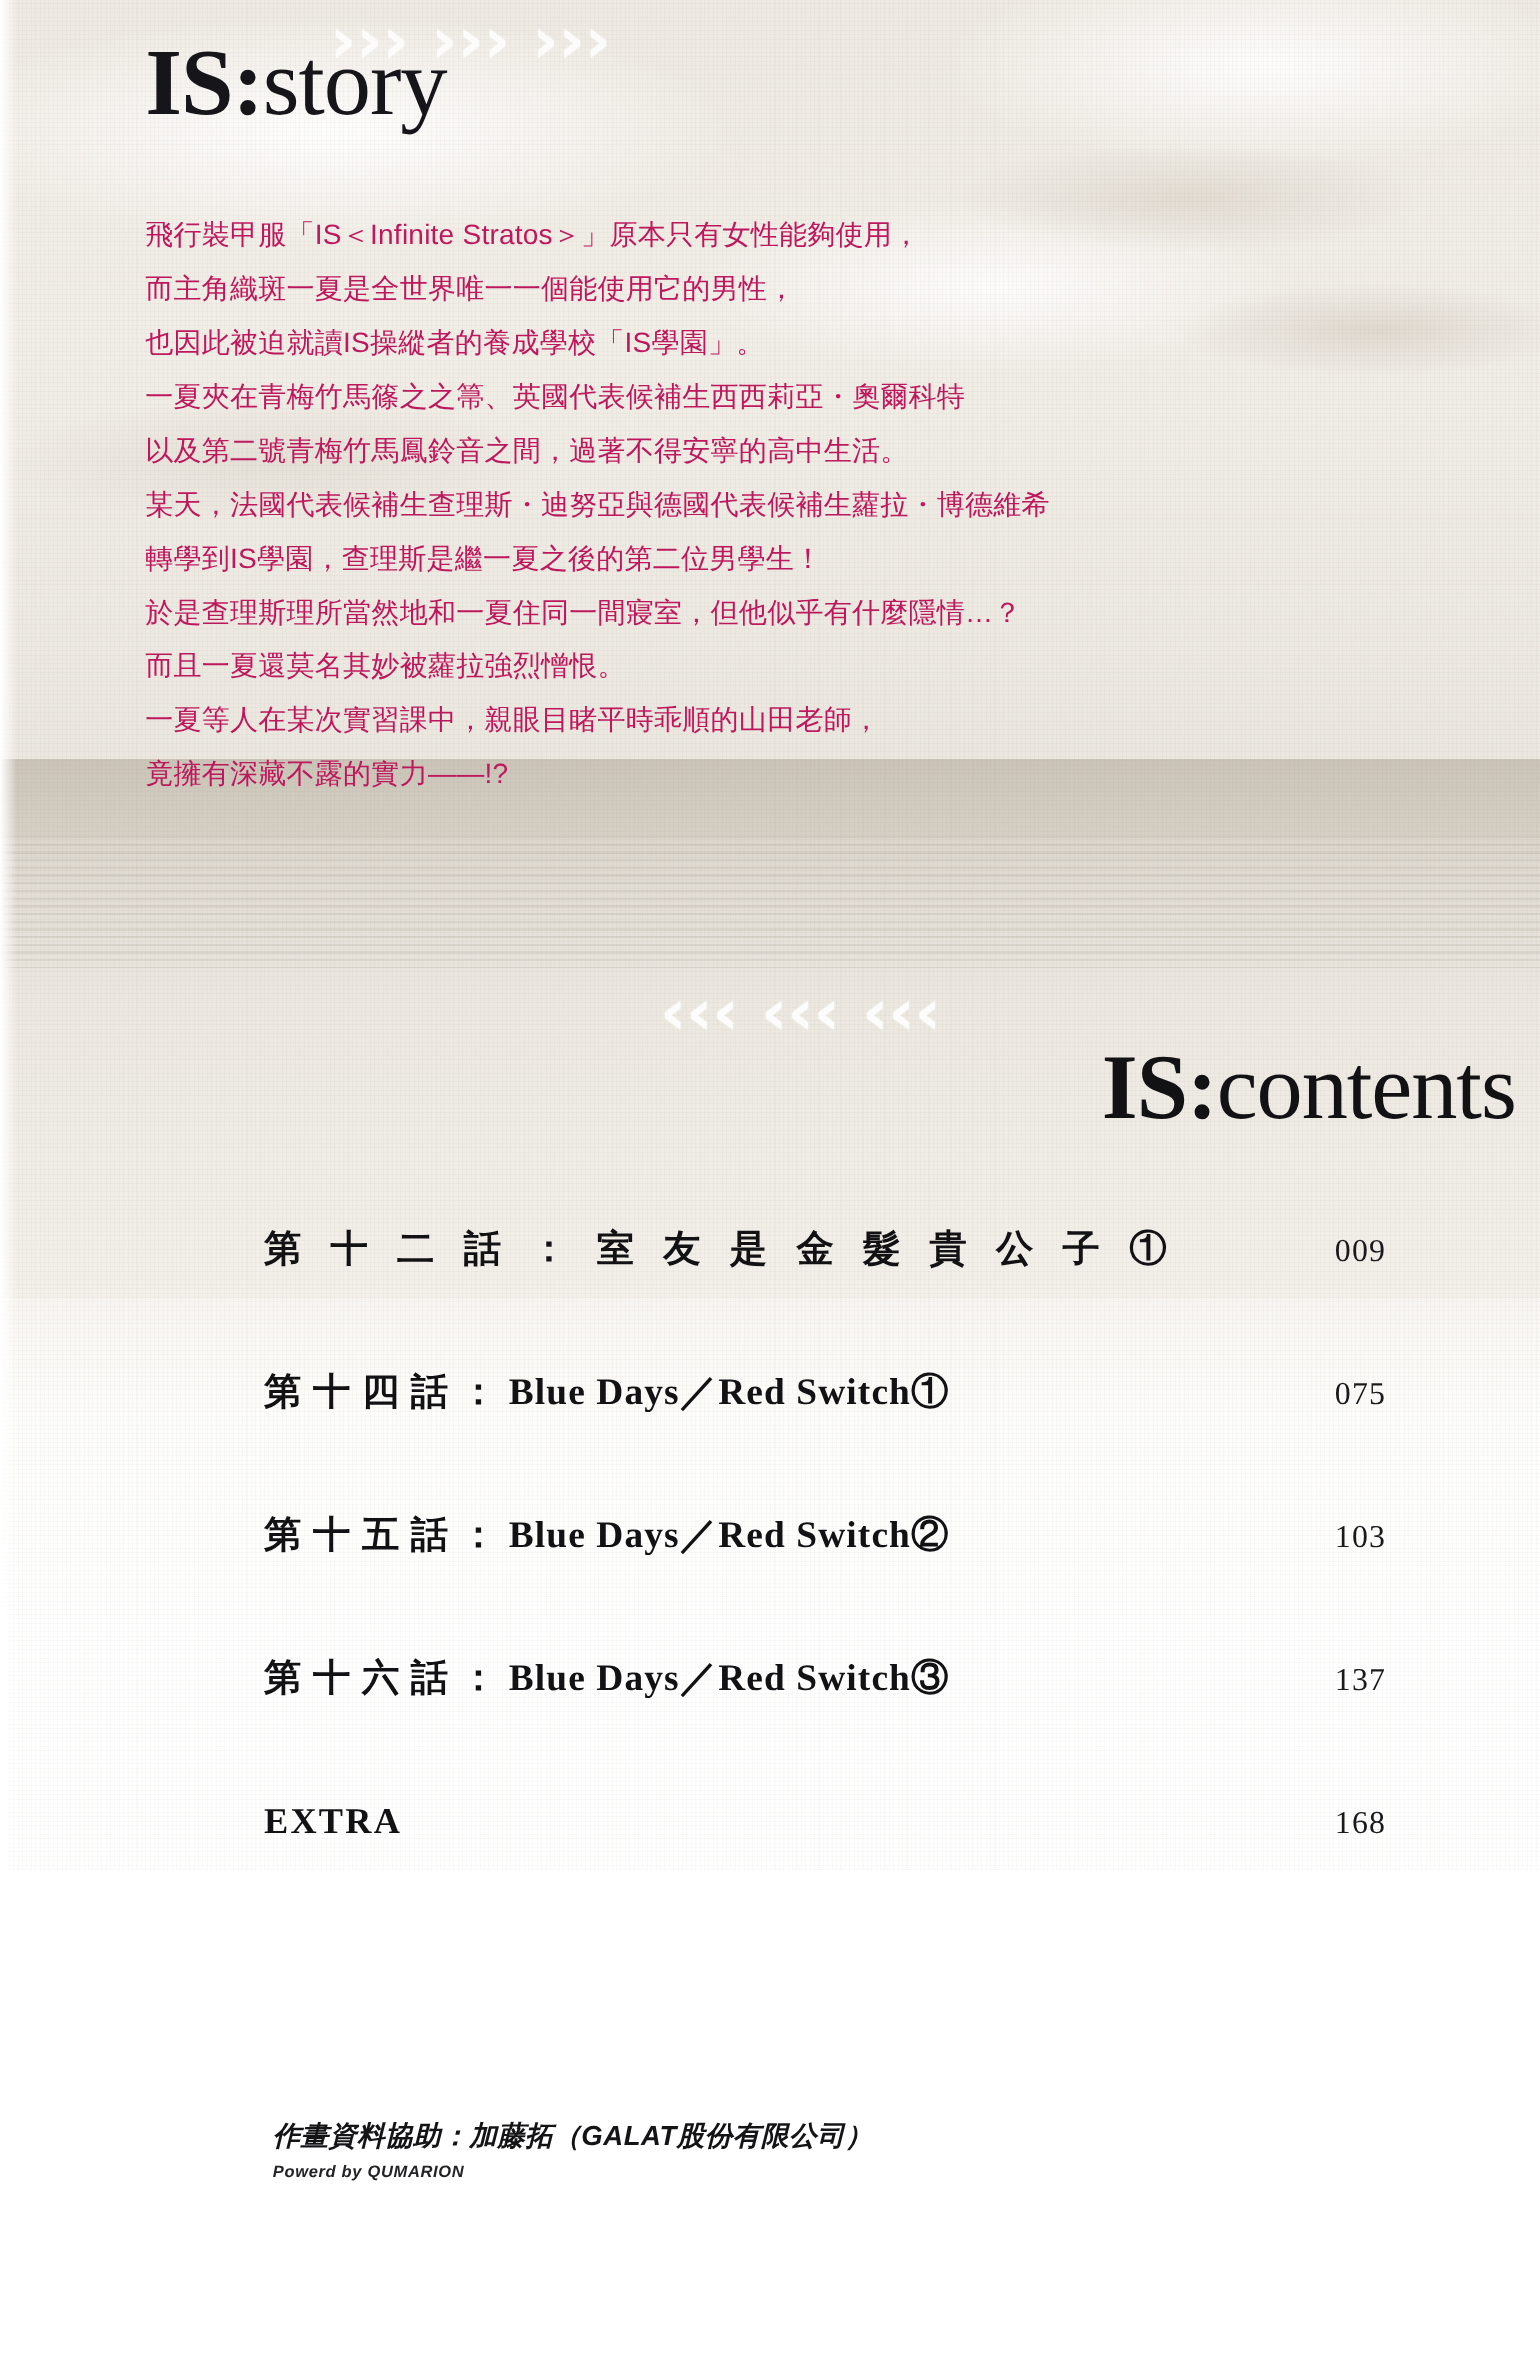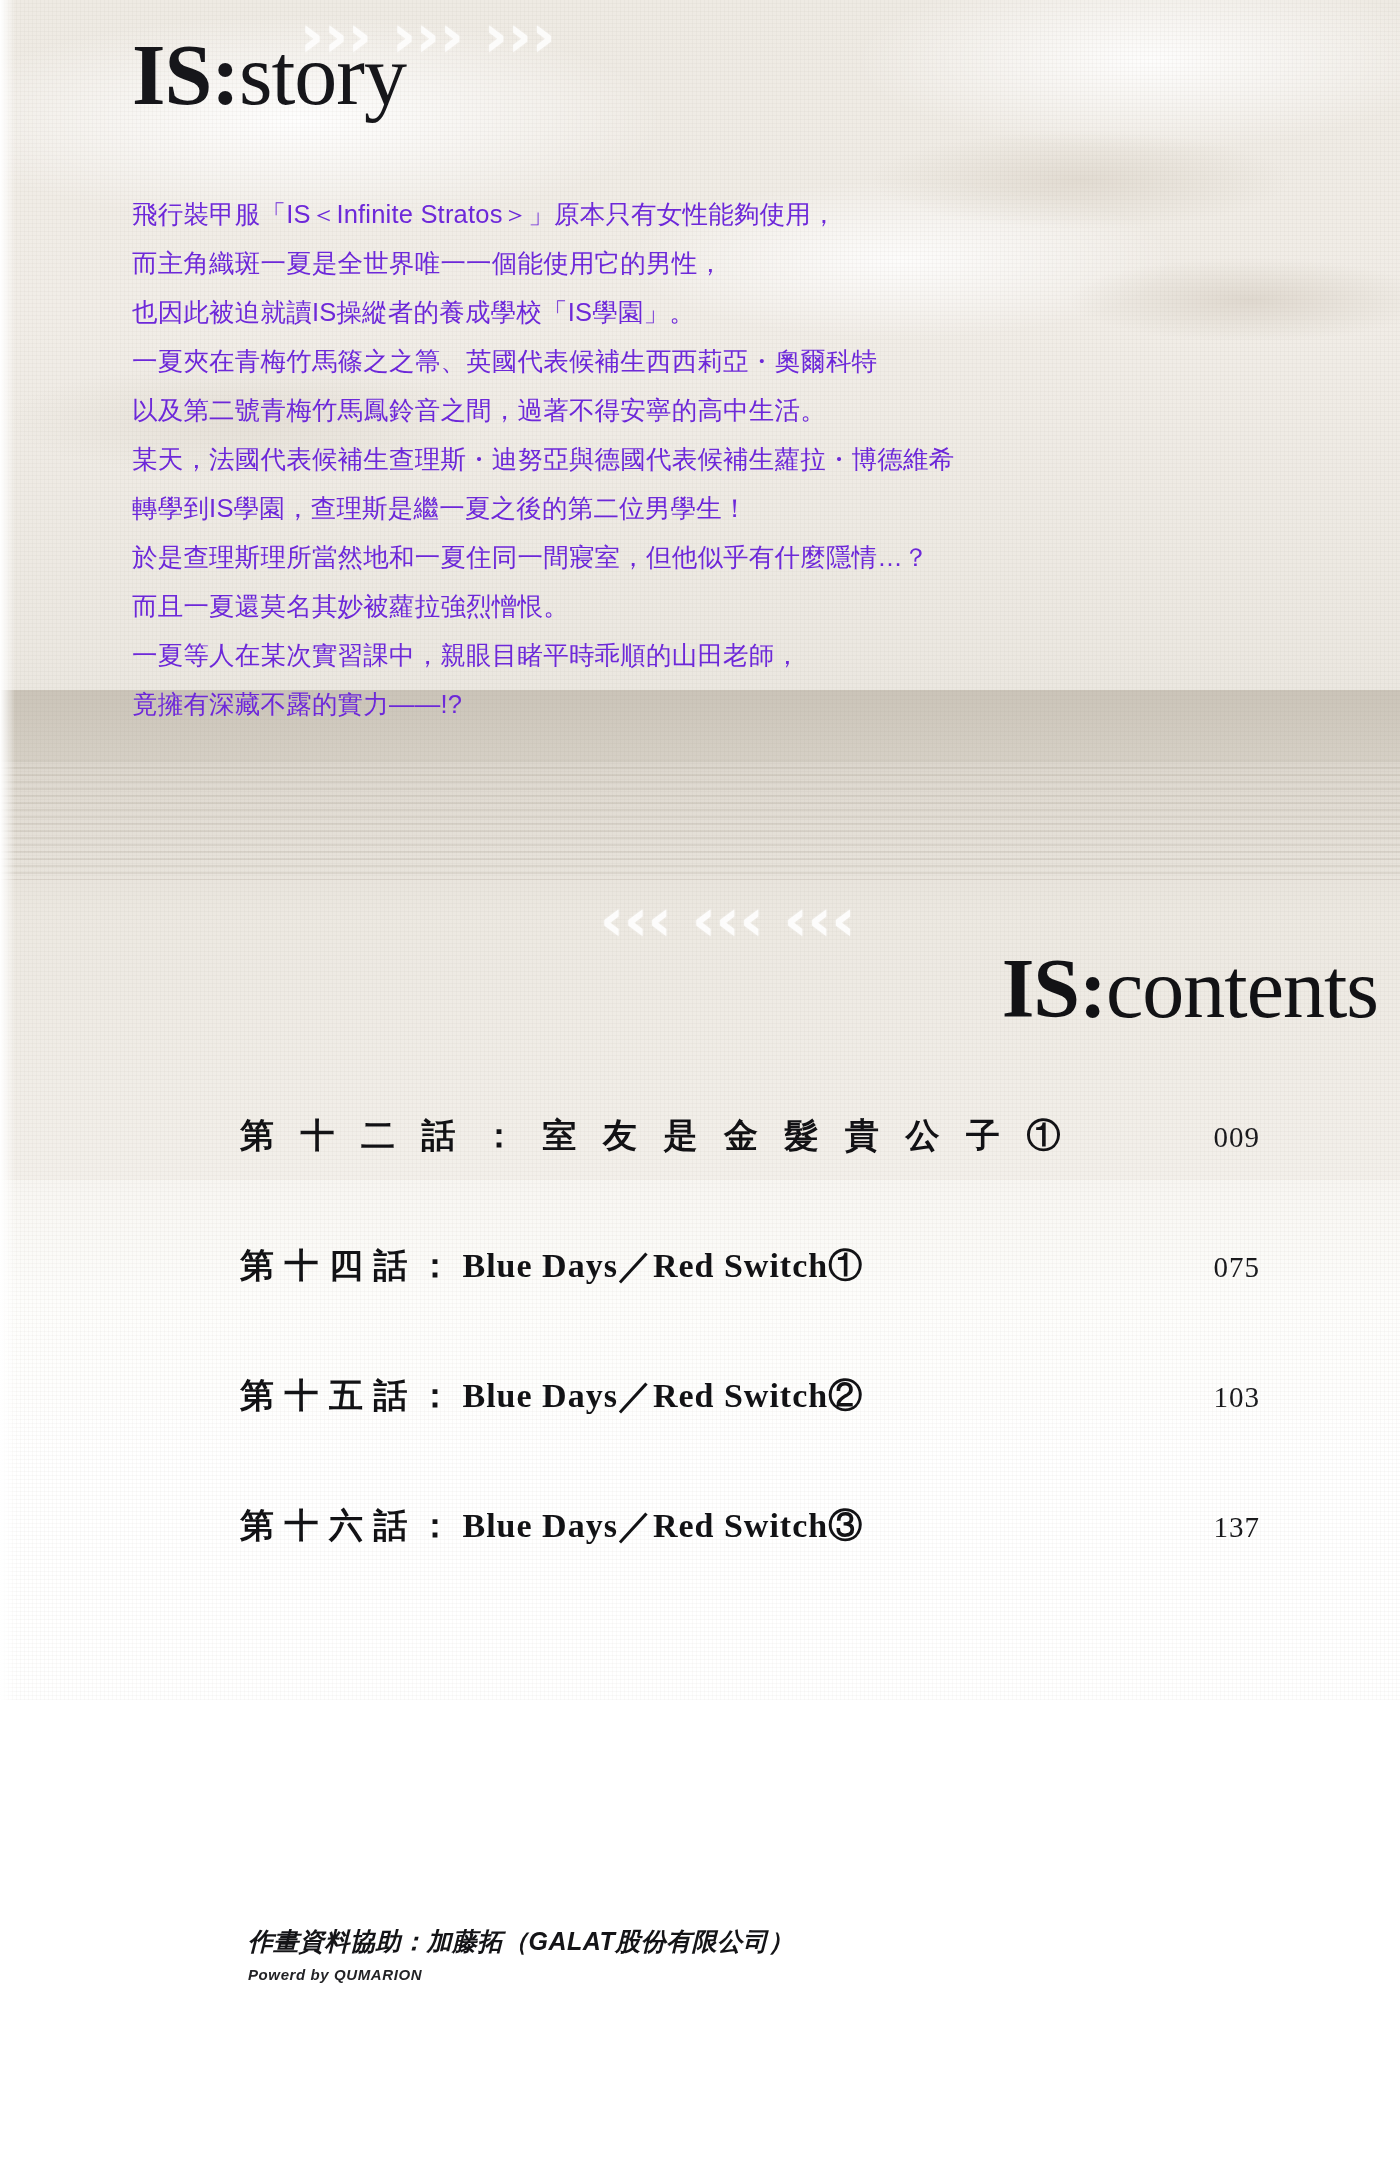--- a/index.html
+++ b/index.html
@@ -109,21 +109,21 @@
     line-height: 1.05;
   }
   .story-title .is { font-weight: 700; }
   .story-body {
     position: absolute;
     left: 132px; top: 190px;
     width: 1160px;
     font-family: "Liberation Sans", sans-serif;
     font-size: 25.5px;
     line-height: 49px;
-    color: #6d28d9;
+    color: #be185d;
     letter-spacing: 0.2px;
     white-space: pre-line;
   }
 
   
   .contents-title {
     position: absolute;
     right: 22px; top: 940px;
     font-family: "Liberation Serif", serif;
     font-size: 84px;
@@ -242,20 +242,24 @@
       <span class="toc-page">075</span>
     </div>
     <div class="toc-row">
       <span class="toc-label">第 十 五 話 ： Blue  Days／Red  Switch②</span>
       <span class="toc-page">103</span>
     </div>
     <div class="toc-row">
       <span class="toc-label">第 十 六 話 ： Blue  Days／Red  Switch③</span>
       <span class="toc-page">137</span>
     </div>
+    <div class="toc-row extra">
+      <span class="toc-label">EXTRA</span>
+      <span class="toc-page">168</span>
+    </div>
   </div>
 
   <div class="credit">
     <div class="credit-main">作畫資料協助：加藤拓（GALAT股份有限公司）</div>
     <div class="credit-sub">Powerd by QUMARION</div>
   </div>
 
   <div class="edge-left"></div>
 </div>
 

